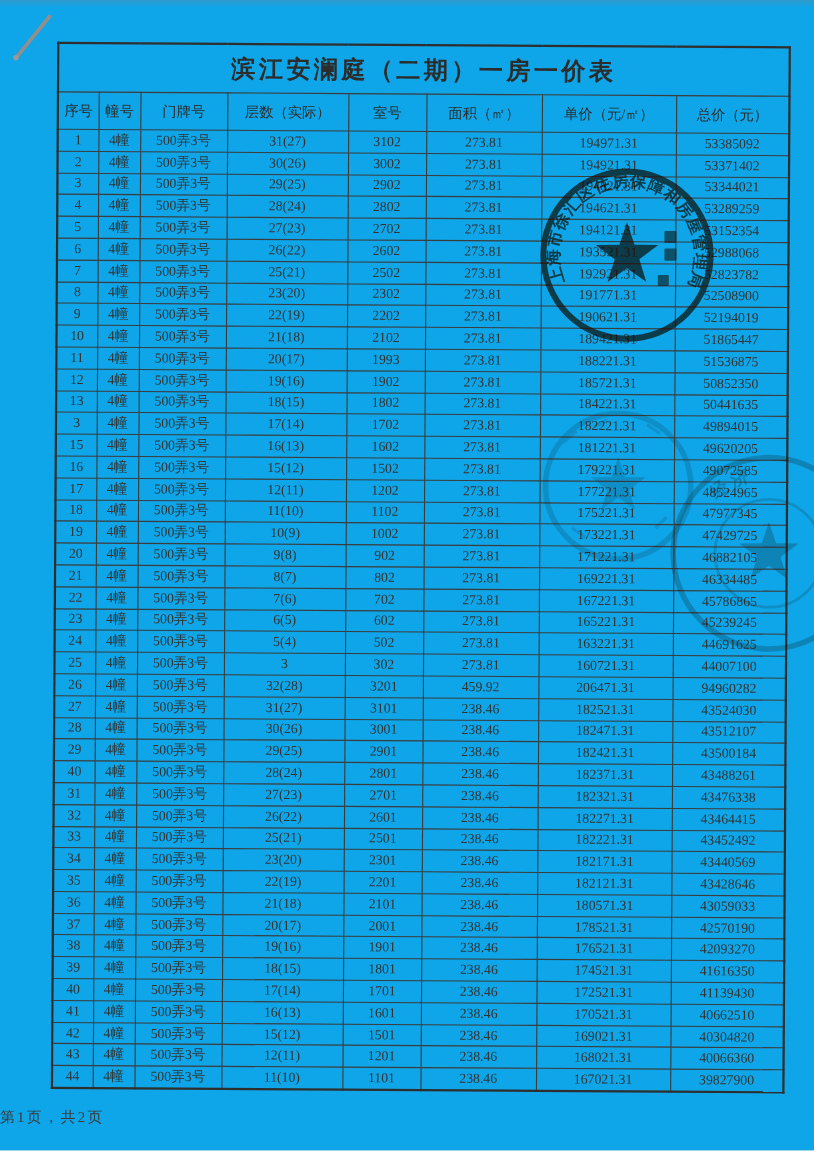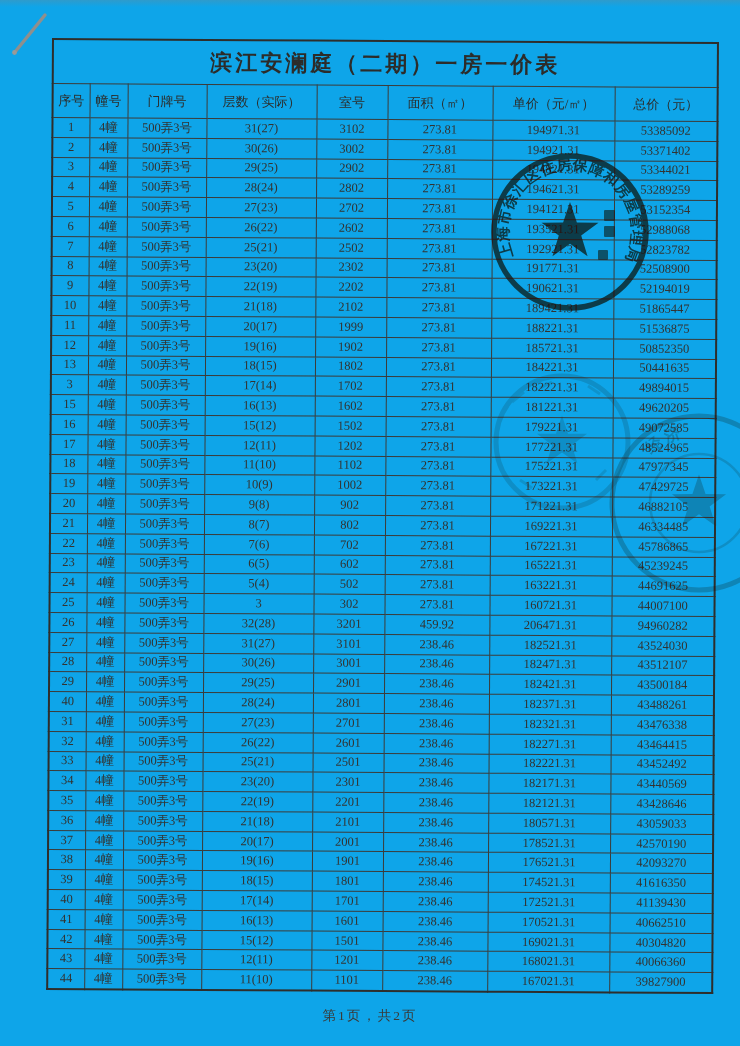--- a/index.html
+++ b/index.html
@@ -26,21 +26,21 @@
   table.price-table { border:2px solid #2e2e2c; }
   tr.title-row th {
     height:43px; font-size:22px; font-weight:bold; letter-spacing:3px;
     border-bottom:1.5px solid #3c3c3a;
   }
   tr.header-row th { height:33px; font-size:13px; font-weight:normal; }
   tbody tr { height:19.8px; }
   tbody td { font-size:12.5px; color:#333331; }
   .page-footer {
     position:absolute; left:0; top:1007px; width:740px;
-    text-align:center; font-size:13.5px; letter-spacing:2px; color:#3a3a38;
+    text-align:left; font-size:13.5px; letter-spacing:2px; color:#3a3a38;
   }
   .stamps-svg {
     position:absolute; left:0; top:0; width:740px; height:1046px;
     mix-blend-mode:multiply; pointer-events:none;
   }
   .stamp-text { font-family:"Liberation Serif","DejaVu Serif",serif; font-weight:bold; }
 </style>
 </head>
 <body>
 
@@ -178,21 +178,21 @@
           <td>2102</td>
           <td>273.81</td>
           <td>189421.31</td>
           <td>51865447</td>
         </tr>
         <tr>
           <td>11</td>
           <td>4幢</td>
           <td>500弄3号</td>
           <td>20(17)</td>
-          <td>1999</td>
+          <td>1993</td>
           <td>273.81</td>
           <td>188221.31</td>
           <td>51536875</td>
         </tr>
         <tr>
           <td>12</td>
           <td>4幢</td>
           <td>500弄3号</td>
           <td>19(16)</td>
           <td>1902</td>

